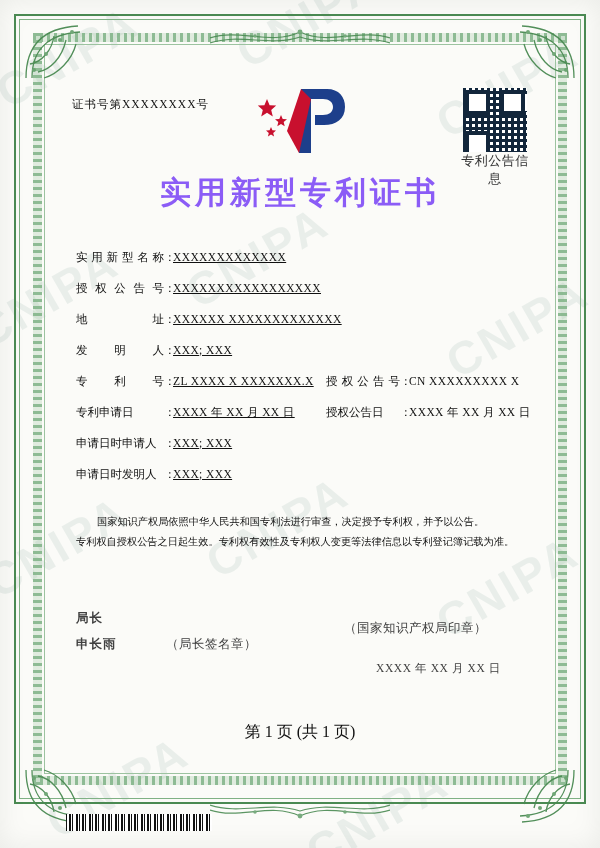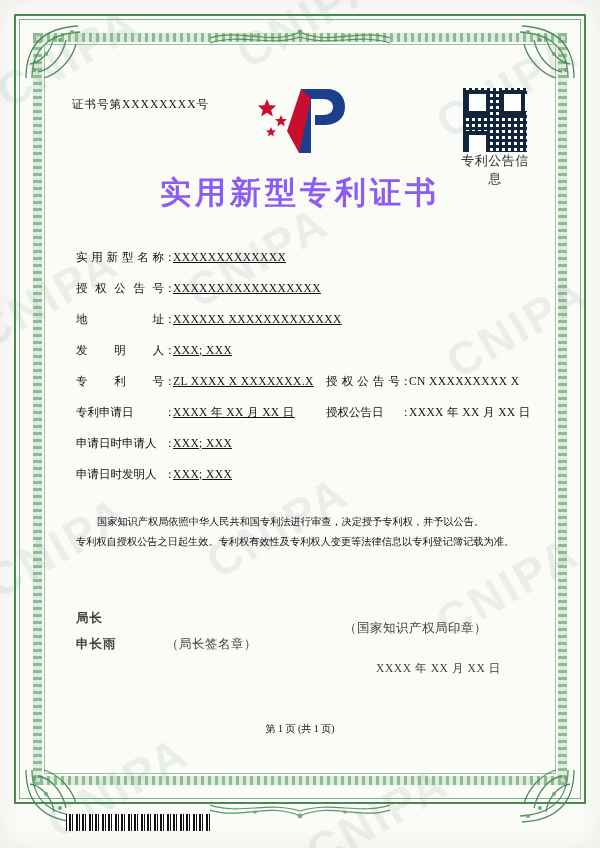--- a/index.html
+++ b/index.html
@@ -235,21 +235,21 @@
     left: 300px; top: 56px;
     font-size: 11.5px;
     letter-spacing: .6px;
   }
 
   .page-num {
     position: absolute;
     left: 0; top: 662px;
     width: 480px;
     text-align: center;
-    font-size: 10px;
+    font-size: 16px;
     color: #111;
   }
 
   
   .barcode {
     position: absolute;
     left: 66px; bottom: 17px;
     width: 146px; height: 17px;
     background-image: repeating-linear-gradient(90deg,
       #111 0 1px, #fff 1px 3px, #111 3px 5px, #fff 5px 6px,

